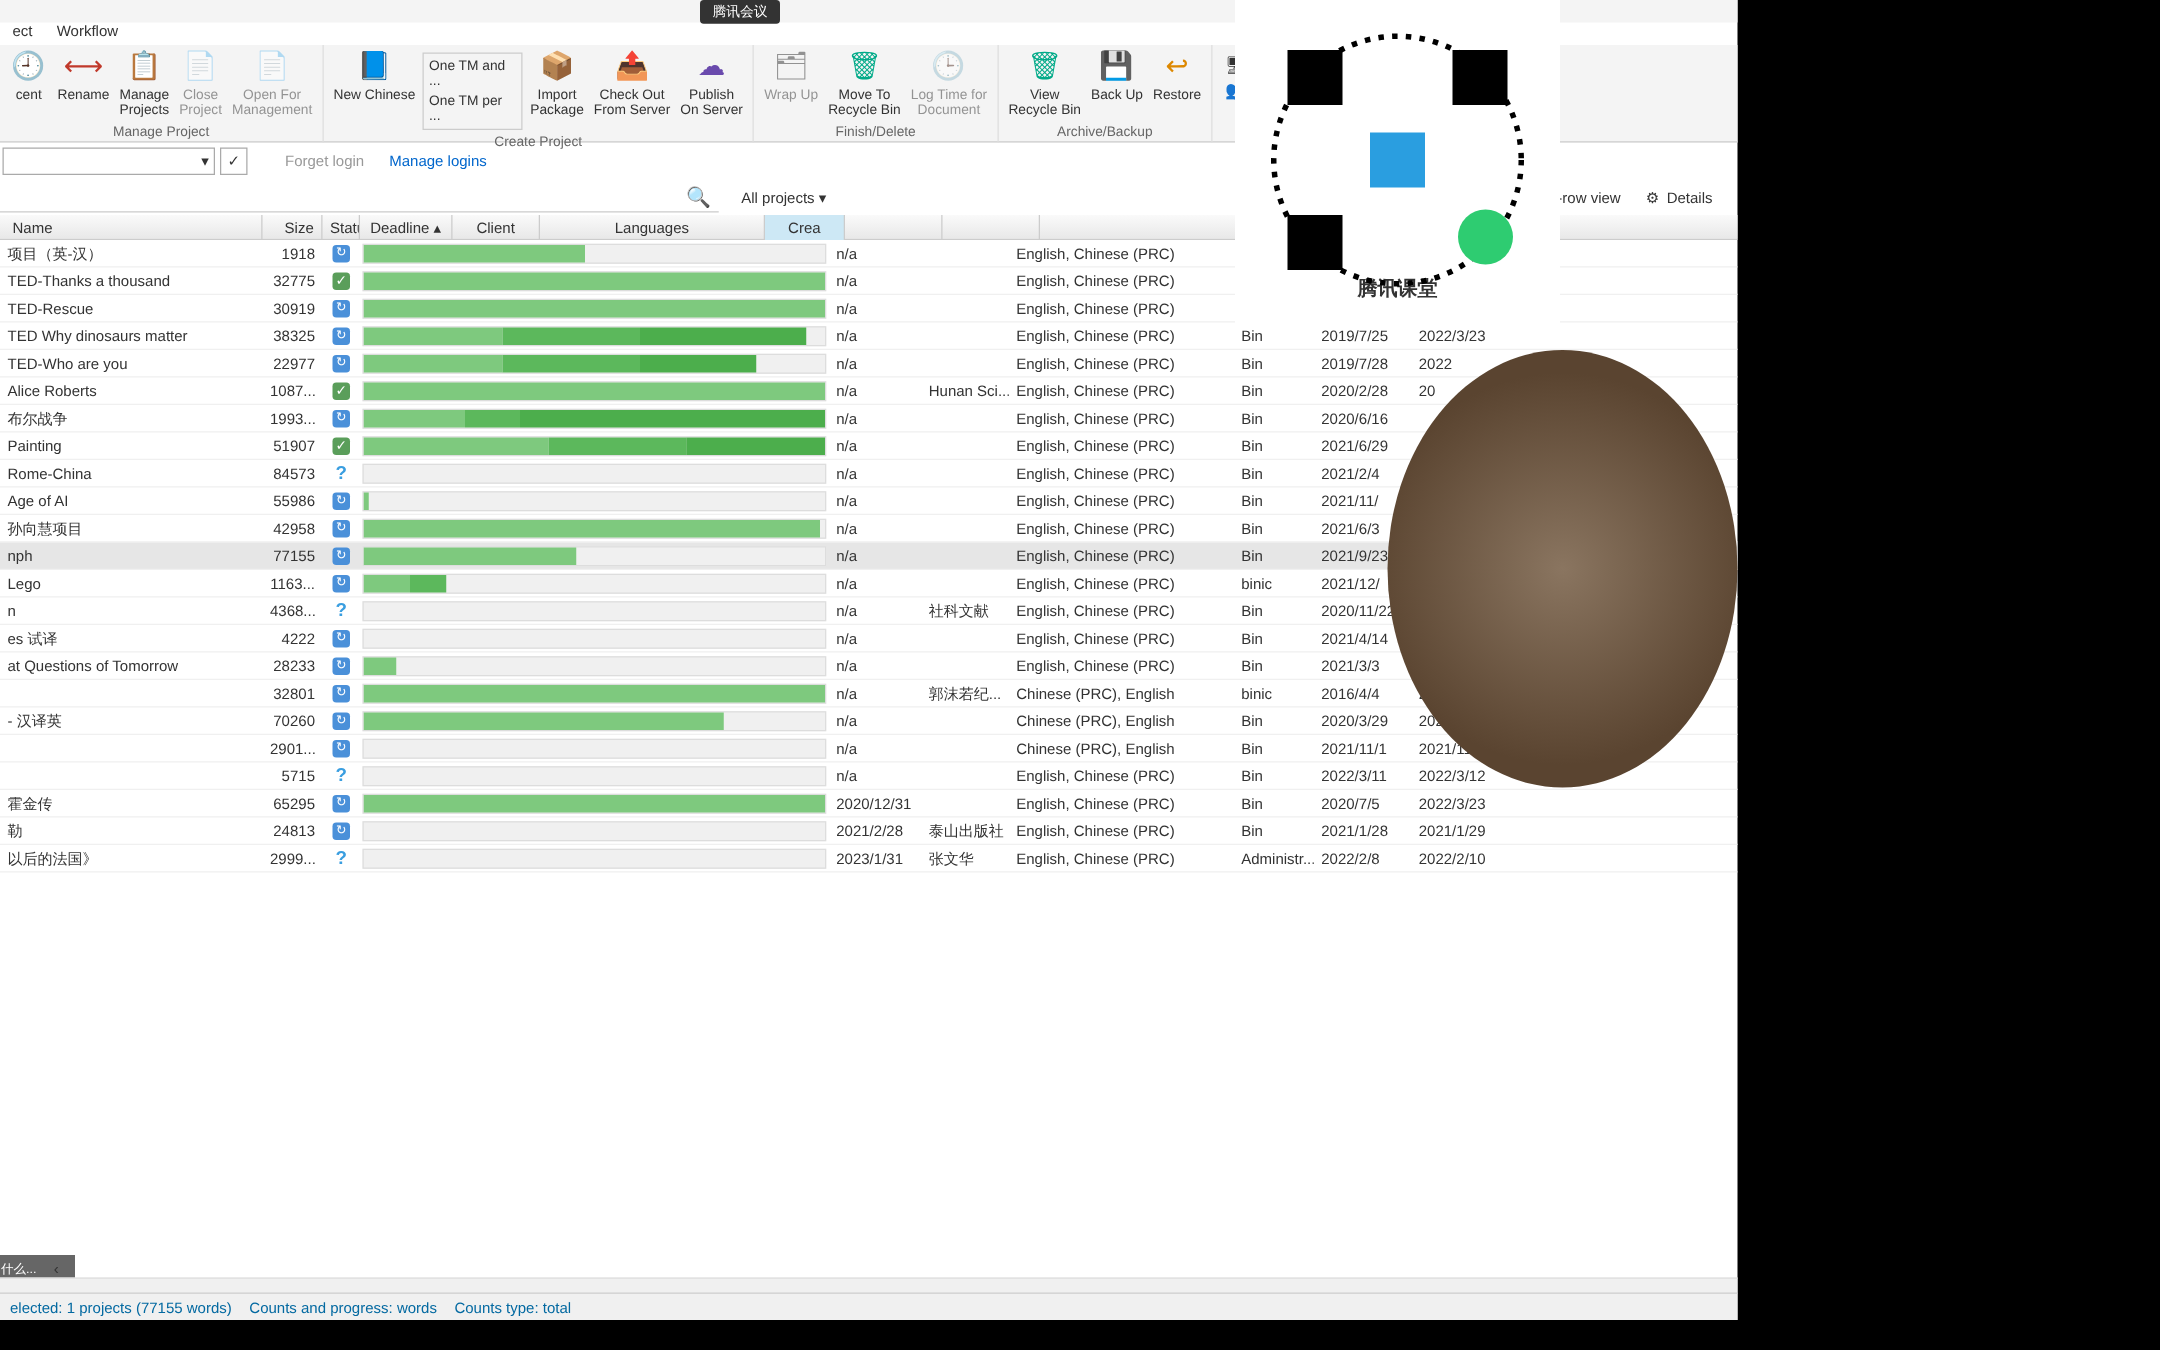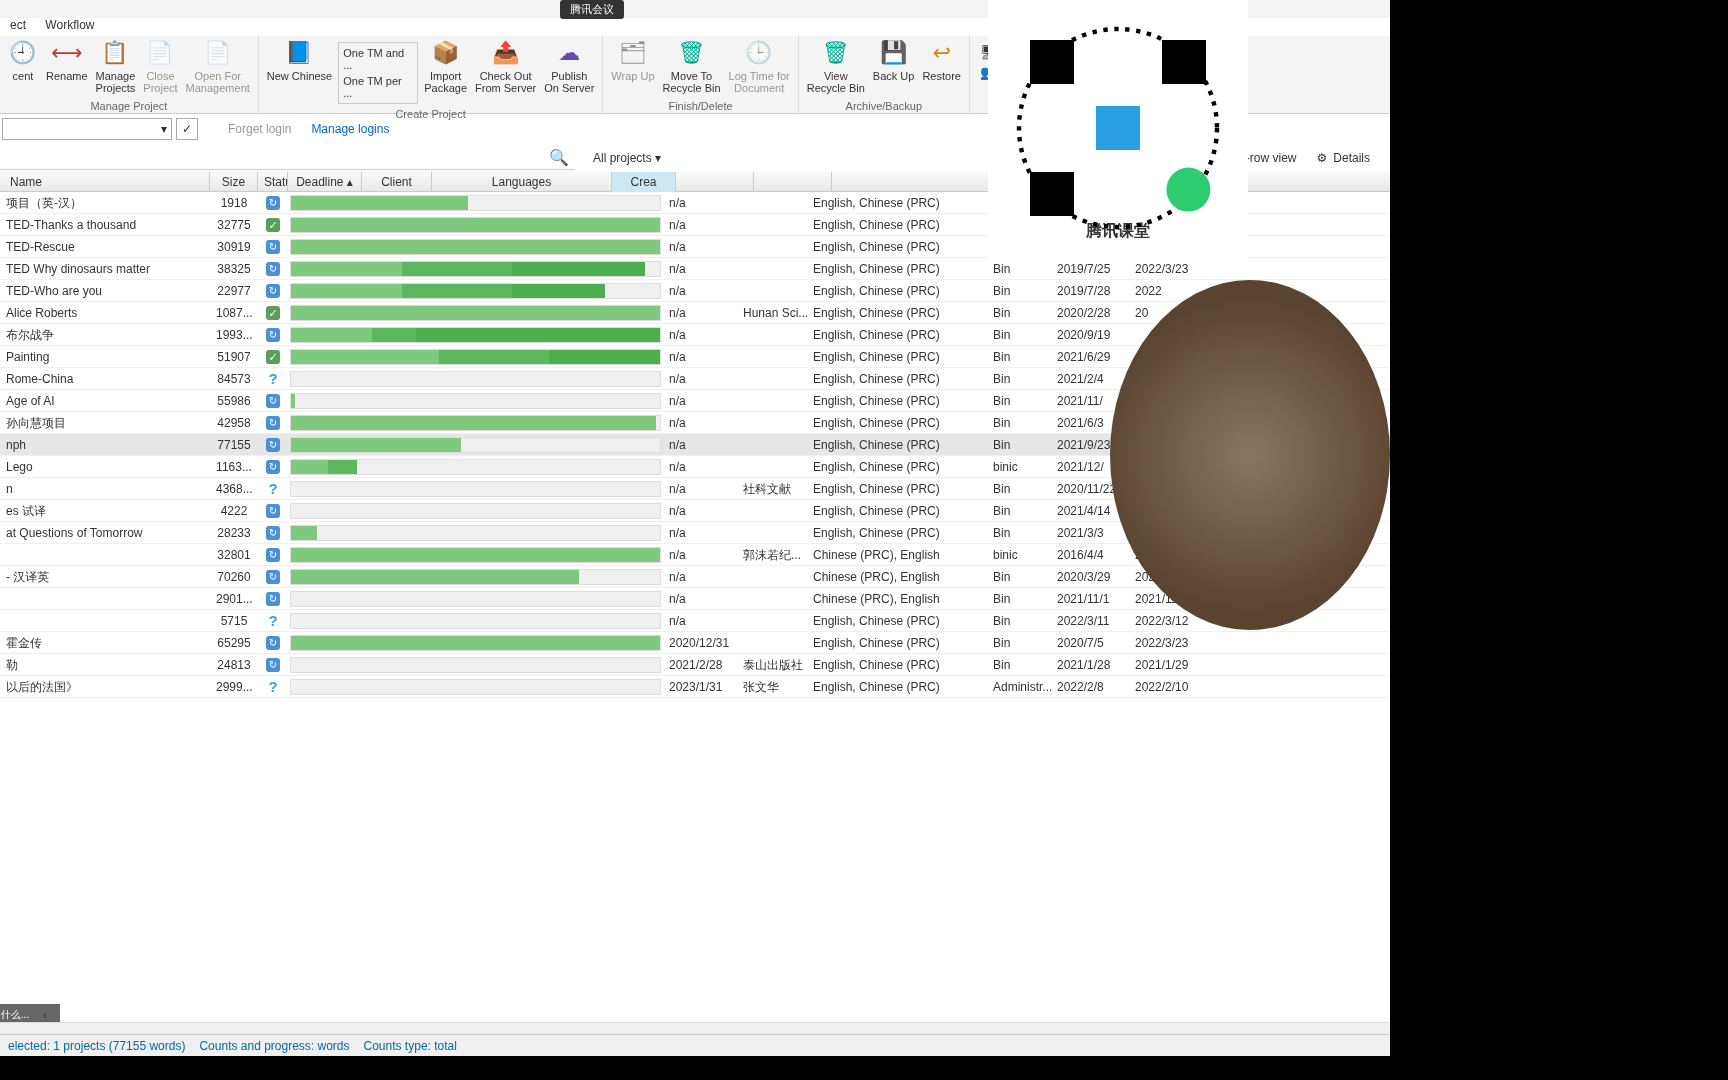--- a/index.html
+++ b/index.html
@@ -30,21 +30,21 @@
 .sbox{flex:0 0 575px;height:24px;border-bottom:1px solid #ccc;display:flex;align-items:center;justify-content:flex-end;padding-right:6px}
 .sic{color:#0a8;font-size:16px}
 .ddl{margin-left:18px;cursor:pointer}
 .viewbtns{margin-left:auto;margin-right:20px;display:flex;gap:20px}
 .viewbtn{display:flex;align-items:center;gap:6px;cursor:pointer;color:#555}
 .table{width:100%}
 .thead{display:flex;background:linear-gradient(#fafafa,#e8e8e8);border-bottom:1px solid #ccc;height:20px;align-items:center}
 .th{border-right:1px solid #ccc;padding:0 6px;text-align:center;height:20px;line-height:20px;overflow:hidden;white-space:nowrap}
 .th.sorted{background:#cde8f5}
 .c-name{width:210px;text-align:left;padding-left:10px}
-.c-size{width:48px;text-align:center}
+.c-size{width:48px;text-align:right}
 .c-stat{width:30px}
 .c-prog{width:375px}
 .c-ddl{width:74px}
 .c-cli{width:70px}
 .c-lang{width:180px}
 .c-crea{width:64px}
 .c-date1{width:78px}
 .c-date2{width:78px}
 .tbody{}
 .tr{display:flex;height:22px;align-items:center;border-bottom:1px solid #f0f0f0}
@@ -372,21 +372,21 @@
             <div class="pbar">
               <div class="pseg p1" style="width:22%"></div>
               <div class="pseg p2" style="left:22%;width:12%"></div>
               <div class="pseg p3" style="left:34%;width:66%"></div>
             </div>
           </div>
           <div class="td c-ddl">n/a</div>
           <div class="td c-cli"></div>
           <div class="td c-lang">English, Chinese (PRC)</div>
           <div class="td c-crea">Bin</div>
-          <div class="td c-date1">2020/9/19</div>
+          <div class="td c-date1">2020/6/16</div>
           <div class="td c-date2"></div>
         </div>
         <div class="tr">
           <div class="td c-name">Painting</div>
           <div class="td c-size">51907</div>
           <div class="td c-stat">
             <span class="stic ok"></span>
           </div>
           <div class="td c-prog">
             <div class="pbar">

